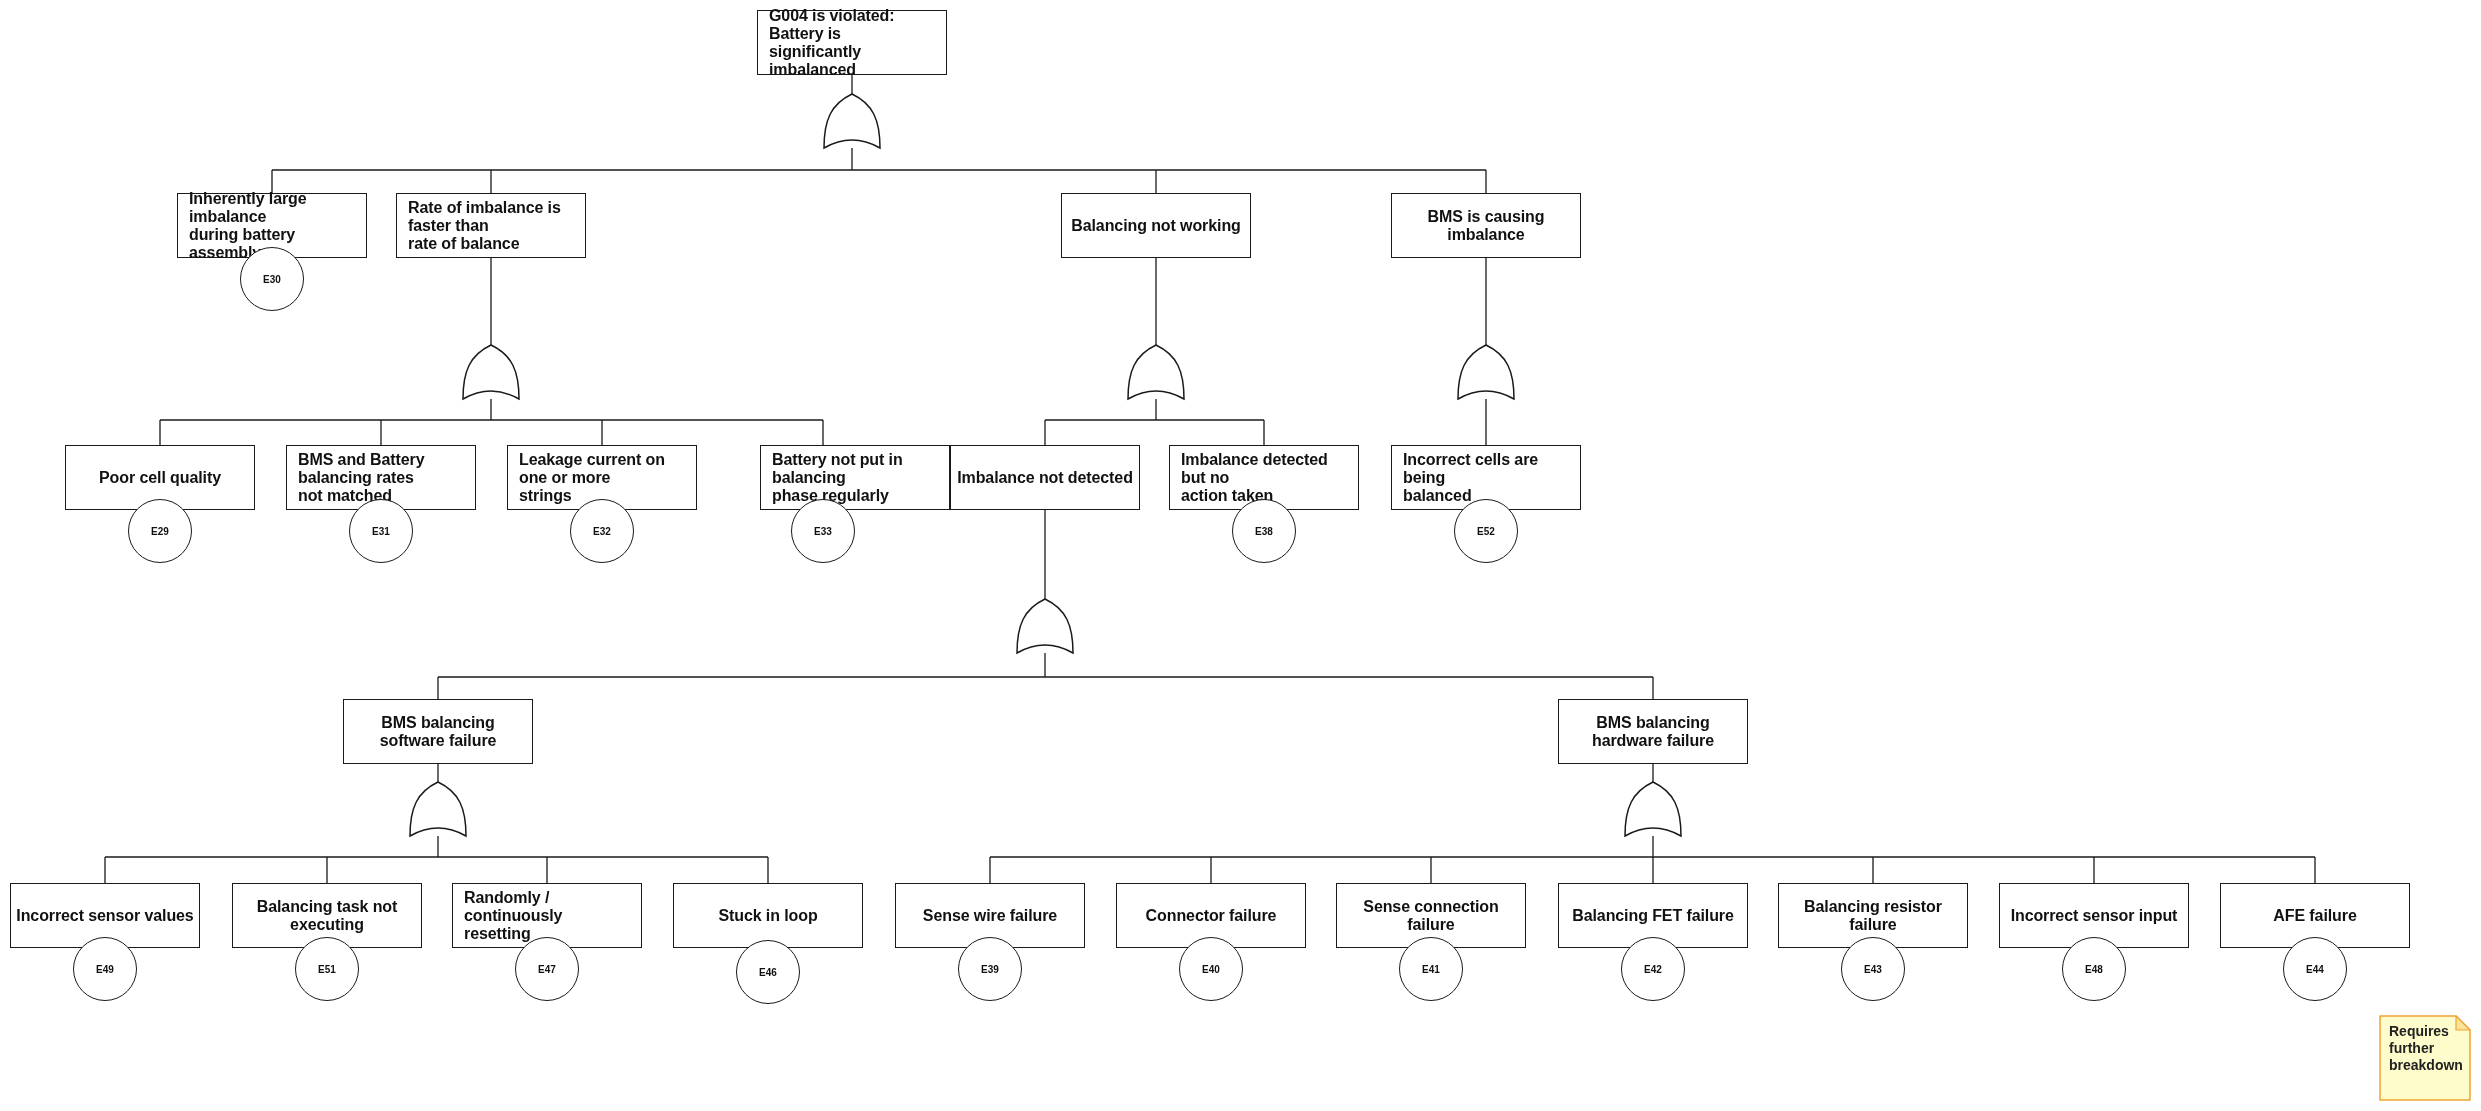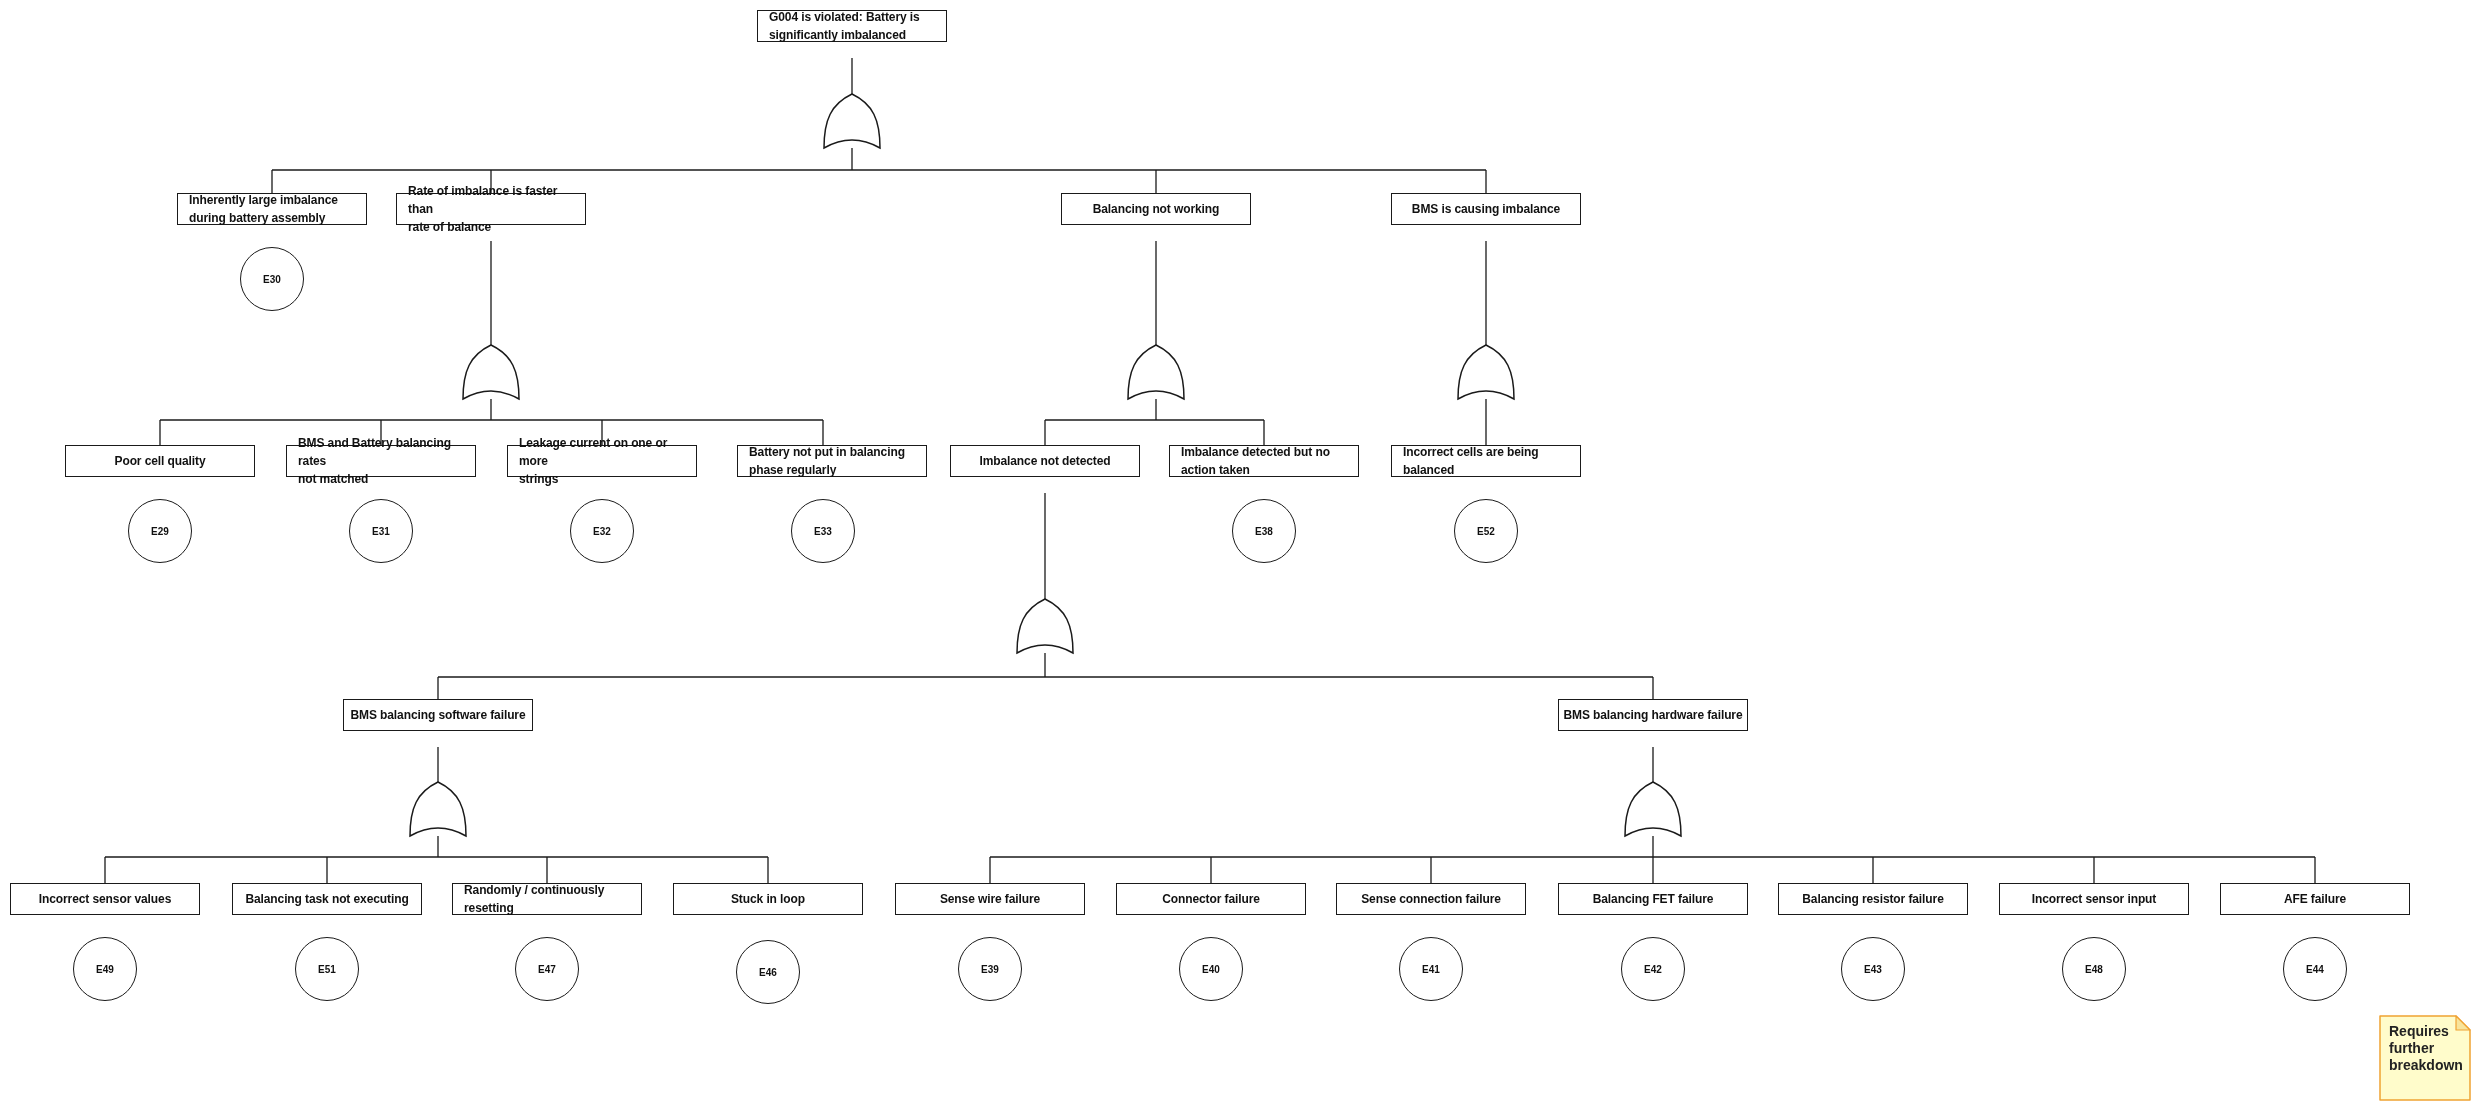--- a/index.html
+++ b/index.html
@@ -6,24 +6,24 @@
     --line:#1a1a1a; --text:#111111; --box-fill:#ffffff;
     --note-fill:#fffccb; --note-border:#f0a232; --note-fold:#f8e49b;
   }
   html,body{margin:0;padding:0;background:#ffffff;}
   #canvas{
     position:relative; width:2481px; height:1111px; background:#ffffff;
     font-family:"Liberation Sans", sans-serif; overflow:hidden;
   }
   #wires{position:absolute; left:0; top:0;}
   .box{
-    position:absolute; box-sizing:border-box; width:190px; height:32px;
+    position:absolute; box-sizing:border-box; width:190px; height:65px;
     background:var(--box-fill); border:1.3px solid var(--line);
     display:flex; flex-direction:column; justify-content:center;
-    font-size:12px; line-height:18px; font-weight:700; letter-spacing:-0.1px;
+    font-size:16px; line-height:18px; font-weight:700; letter-spacing:-0.1px;
     color:var(--text); white-space:pre-line;
   }
   .box.single{align-items:center; text-align:center; padding:0 4px;}
   .box.multi{align-items:flex-start; text-align:left; padding:0 6px 0 11px;}
   .box span{display:block; width:100%;}
   .circle{
     position:absolute; box-sizing:border-box; width:64px; height:64px;
     border-radius:50%; border:1.3px solid var(--line); background:var(--box-fill);
     display:flex; align-items:center; justify-content:center;
     font-size:10px; font-weight:700; color:var(--text);
@@ -114,21 +114,21 @@
       <div class="box multi" style="left: 286px; top: 445px;"><span>BMS and Battery balancing rates
 not matched</span></div>
       <div class="circle" style="left: 349px; top: 499px;">
         <span>E31</span>
       </div>
       <div class="box multi" style="left: 507px; top: 445px;"><span>Leakage current on one or more
 strings</span></div>
       <div class="circle" style="left: 570px; top: 499px;">
         <span>E32</span>
       </div>
-      <div class="box multi" style="left: 737px; top: 445px; padding-left: 11px;"><span>Battery not put in balancing
+      <div class="box multi" style="left: 760px; top: 445px; padding-left: 11px;"><span>Battery not put in balancing
 phase regularly</span></div>
       <div class="circle" style="left: 791px; top: 499px;">
         <span>E33</span>
       </div>
       <div class="box single" style="left: 950px; top: 445px;"><span>Imbalance not detected</span></div>
       <div class="box multi" style="left: 1169px; top: 445px;"><span>Imbalance detected but no
 action taken</span></div>
       <div class="circle" style="left: 1232px; top: 499px;">
         <span>E38</span>
       </div>

